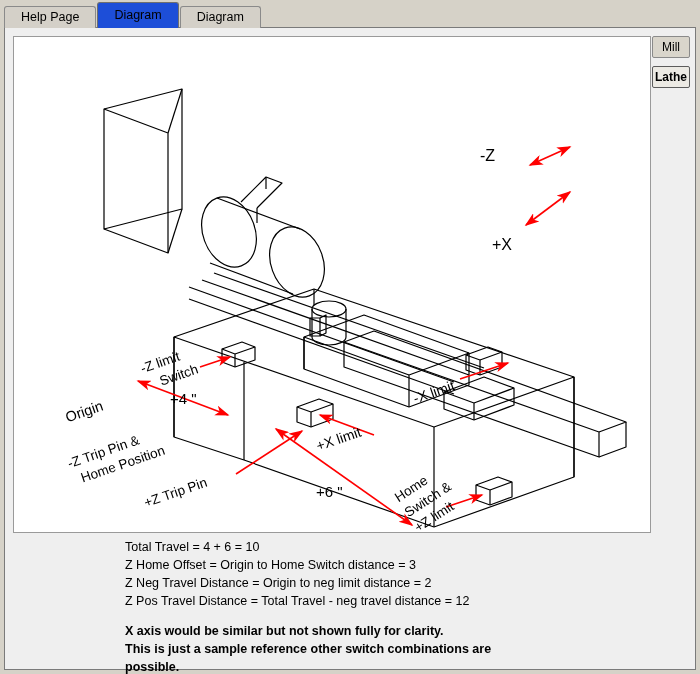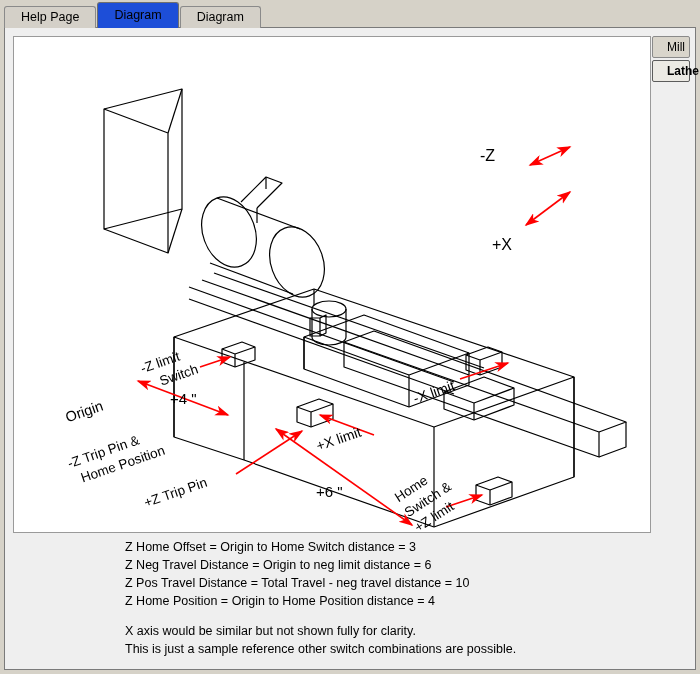--- a/index.html
+++ b/index.html
@@ -83,22 +83,22 @@
   .sidebtns {
     position: absolute;
     right: 3px;
     top: 8px;
     width: 40px;
   }
   .sidebtn {
     box-sizing: border-box;
     display: block;
     width: 38px;
-    padding: 3px 14px;
-    margin-bottom: 2px;
+    padding: 3px 2px;
+    margin-bottom: 8px;
     text-align: center;
     font-size: 12px;
     background: #d9d5cb;
     border: 1px solid #8a8a8a;
     border-radius: 2px;
     color: #000;
     cursor: default;
   }
   .sidebtn.selected {
     background: #eceae4;
@@ -111,21 +111,21 @@
     position: absolute;
     left: 8px;
     top: 510px;
     width: 636px;
     font-size: 12.5px;
     line-height: 18px;
     color: #000;
   }
   .caption .line { white-space: pre; padding-left: 112px; }
   .caption .gap { height: 12px; }
-  .caption .para { padding-left: 112px; width: 420px; }
+  .caption .para { padding-left: 112px; width: 420px; font-weight: bold; }
 
   svg { display: block; }
   text { font-family: "Liberation Sans", sans-serif; }
 </style>
 </head>
 <body>
 
 <div class="app">
 
   <div class="tabstrip">
@@ -276,23 +276,23 @@
         </g>
       </svg>
     </div>
 
     <div class="sidebtns">
       <div class="sidebtn">Mill</div>
       <div class="sidebtn selected">Lathe</div>
     </div>
 
     <div class="caption">
+      <div class="line">Total Travel = 4 + 6 = 10</div>
       <div class="line">Z Home Offset = Origin to Home Switch distance = 3</div>
-      <div class="line">Z Neg Travel Distance = Origin to neg limit distance = 6</div>
-      <div class="line">Z Pos Travel Distance = Total Travel - neg travel distance = 10</div>
-      <div class="line">Z Home Position = Origin to Home Position distance = 4</div>
+      <div class="line">Z Neg Travel Distance = Origin to neg limit distance = 2</div>
+      <div class="line">Z Pos Travel Distance = Total Travel - neg travel distance = 12</div>
       <div class="gap"></div>
       <div class="para">X axis would be similar but not shown fully for clarity.</div>
       <div class="para">This is just a sample reference other switch combinations are possible.</div>
     </div>
 
   </div>
 </div>
 
 </body></html>

